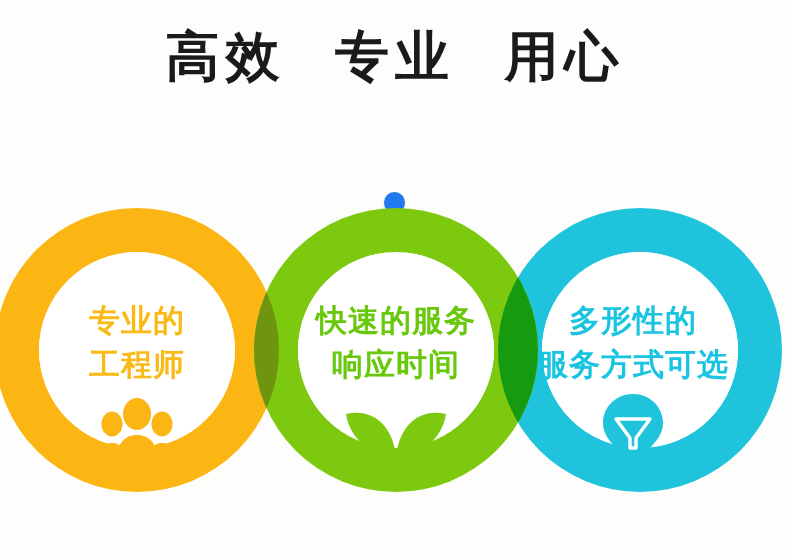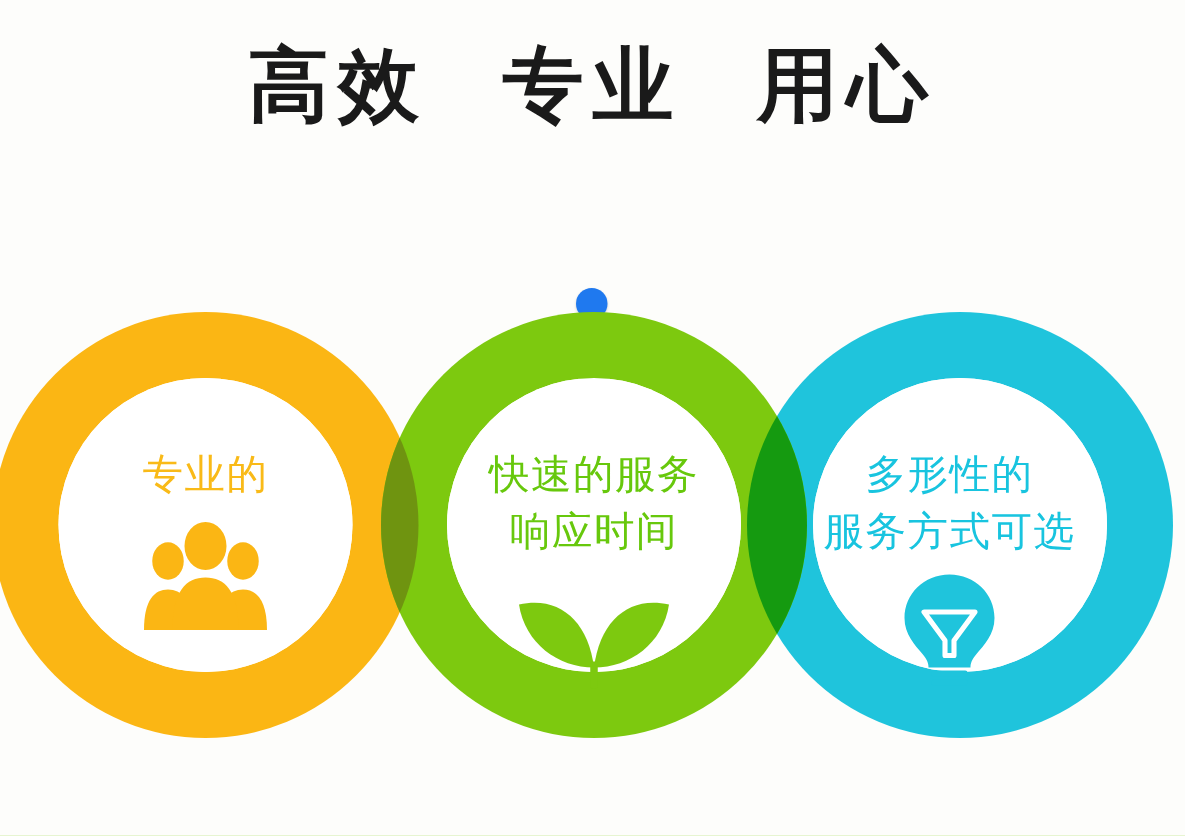--- a/index.html
+++ b/index.html
@@ -88,22 +88,22 @@
 
   
   .ring-content {
     position: absolute;
     width: 230px;
     text-align: center;
     pointer-events: none;
   }
   .ring-text {
     font-family: "DejaVu Sans", "Liberation Sans", sans-serif;
-    font-weight: normal;
-    font-size: 27px;
+    font-weight: bold;
+    font-size: 31px;
     line-height: 1.42;
     letter-spacing: 1px;
     white-space: pre;
   }
   #content-1 { left: 22px; top: 298px; }
   #content-2 { left: 281px; top: 298px; }
   #content-3 { left: 518px; top: 298px; }
   #text-1 { color: #f9ba18; }
   #text-2 { color: #67c80c; }
   #text-3 { color: #18c4df; }
@@ -174,20 +174,21 @@
       <rect x="0" y="0" width="790" height="557" fill="#159a10" mask="url(#m2)"></rect>
     </g>
 
     <circle cx="137" cy="350" r="98" fill="#ffffff"></circle>
     <circle cx="640" cy="350" r="98" fill="#ffffff"></circle>
     <circle cx="396" cy="350" r="98" fill="#ffffff"></circle>
   </svg>
 
   <div class="ring-content" id="content-1">
     <div class="ring-text" id="text-1">专业的</div>
+    <div class="ring-text" id="text-1b" style="color:#f9ba18">工程师</div>
     <div class="ring-icon">
       <svg width="96" height="72" viewBox="0 0 96 72">
 
         <ellipse cx="23" cy="26" rx="10.5" ry="12.5" fill="#fbb614"></ellipse>
         <path d="M 7 72 C 7 52 14 45 23 45 C 32 45 39 52 39 72 Z" fill="#fbb614"></path>
 
         <ellipse cx="73" cy="26" rx="10.5" ry="12.5" fill="#fbb614"></ellipse>
         <path d="M 57 72 C 57 52 64 45 73 45 C 82 45 89 52 89 72 Z" fill="#fbb614"></path>
 
         <ellipse cx="48" cy="16" rx="14" ry="16" fill="#fbb614"></ellipse>

